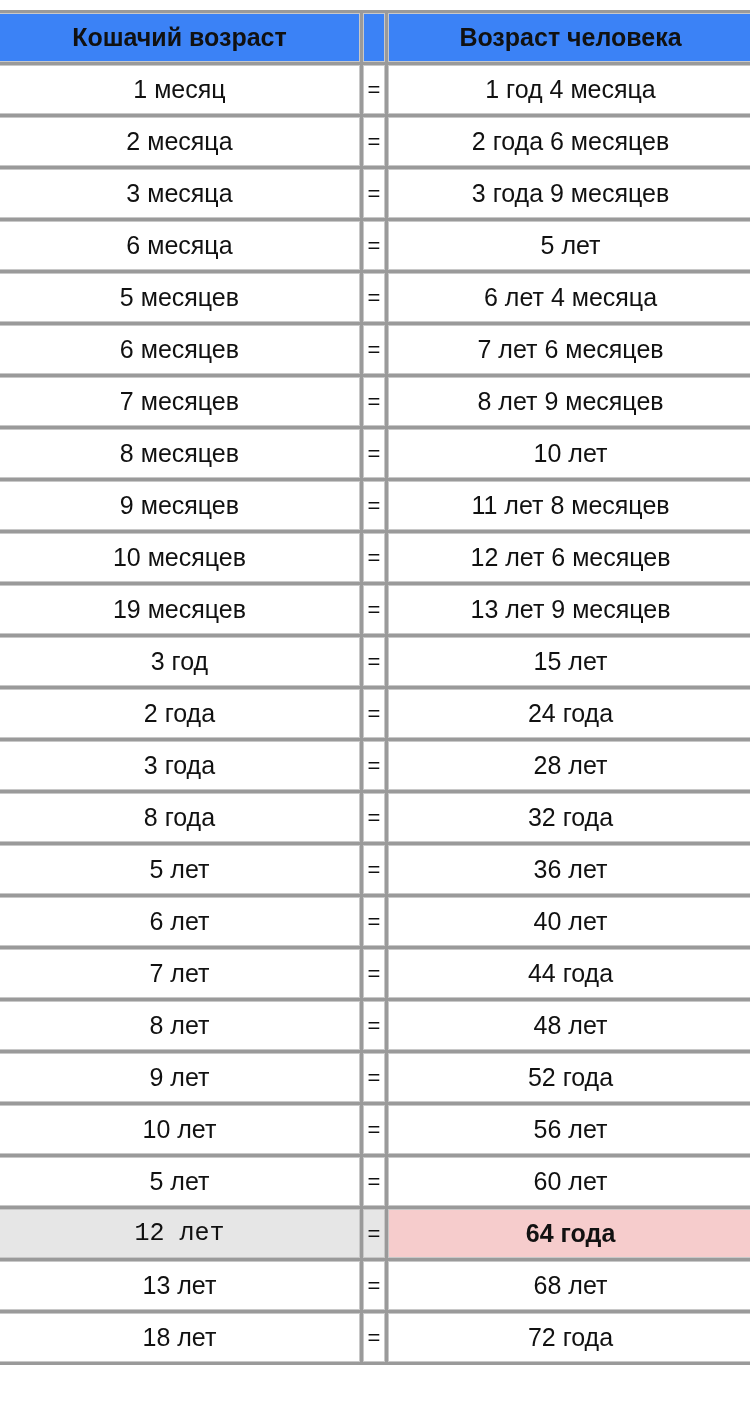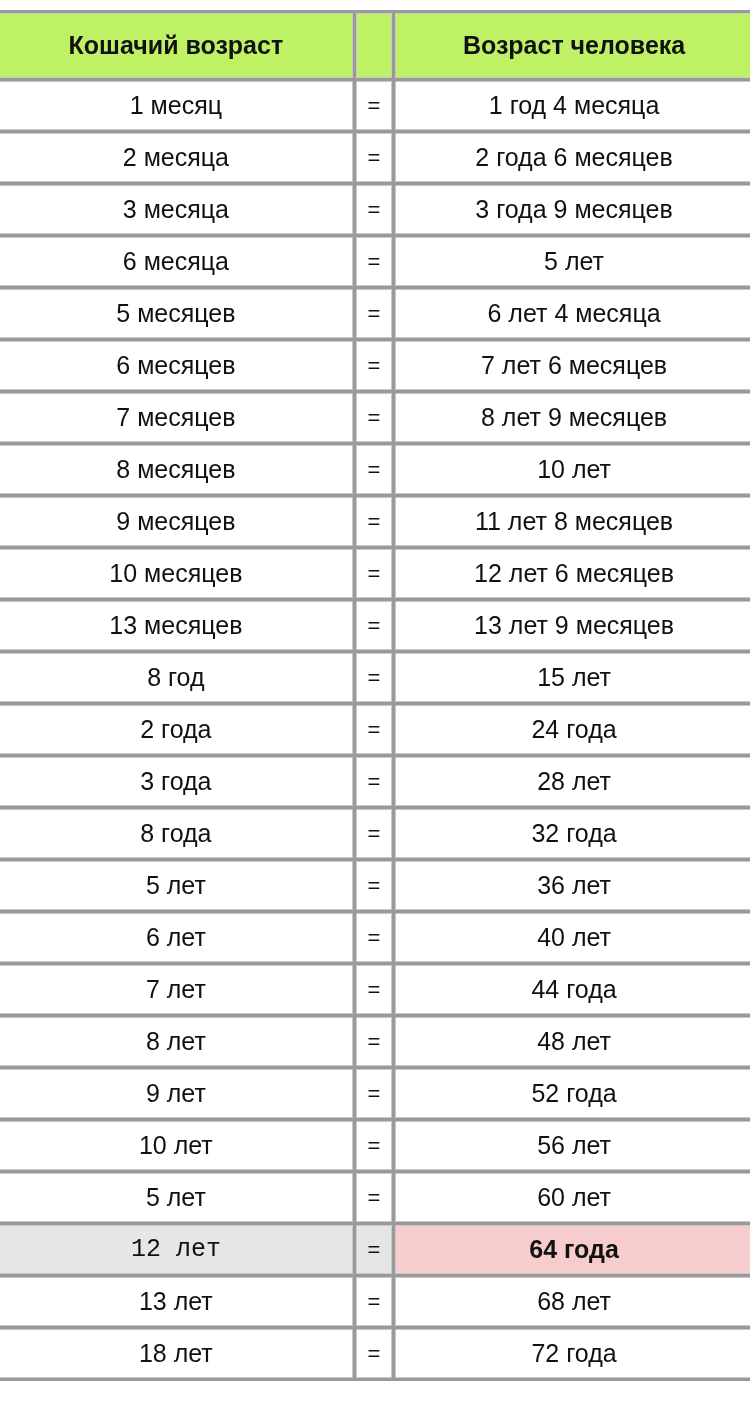--- a/index.html
+++ b/index.html
@@ -2,22 +2,22 @@
 <html><head>
 <meta charset="utf-8">
 <style>
   html, body { margin:0; padding:0; background:#ffffff; }
   body { width:750px; height:1428px; overflow:hidden; position:relative;
          font-family:"Liberation Sans", sans-serif; }
   table.age { position:absolute; left:-4px; top:10px; border-collapse:separate;
               border-spacing:3px; background:#9a9a9a; width:760px; }
   table.age td { border:1px solid #c8c8c8; background:#ffffff; color:#111;
                  text-align:center; font-size:25px; height:47px; padding:0; }
-  table.age th { border:1px solid #c8c8c8; background:#bef264; color:#111;
-                 font-size:25px; font-weight:bold; height:47px; padding:8px; }
+  table.age th { border:1px solid #c8c8c8; background:#3b82f6; color:#111;
+                 font-size:25px; font-weight:bold; height:47px; padding:0; }
   .c1 { width:356px; }
   .c2 { width:20px; font-size:22px !important; }
   .c3 { width:360px; }
   tr.hl td.c1 { background:#e6e6e6;font-family:Liberation Mono, monospace; }
   tr.hl td.c2 { background:#e6e6e6; }
   tr.hl td.c3 { background:#f6cccc; font-weight:bold; }
 </style>
 </head>
 <body>
 
@@ -74,26 +74,26 @@
         <td class="c1">9 месяцев</td>
         <td class="c2">=</td>
         <td class="c3">11 лет 8 месяцев</td>
       </tr>
       <tr>
         <td class="c1">10 месяцев</td>
         <td class="c2">=</td>
         <td class="c3">12 лет 6 месяцев</td>
       </tr>
       <tr>
-        <td class="c1">13 месяцев</td>
+        <td class="c1">19 месяцев</td>
         <td class="c2">=</td>
         <td class="c3">13 лет 9 месяцев</td>
       </tr>
       <tr>
-        <td class="c1">8 год</td>
+        <td class="c1">3 год</td>
         <td class="c2">=</td>
         <td class="c3">15 лет</td>
       </tr>
       <tr>
         <td class="c1">2 года</td>
         <td class="c2">=</td>
         <td class="c3">24 года</td>
       </tr>
       <tr>
         <td class="c1">3 года</td>

